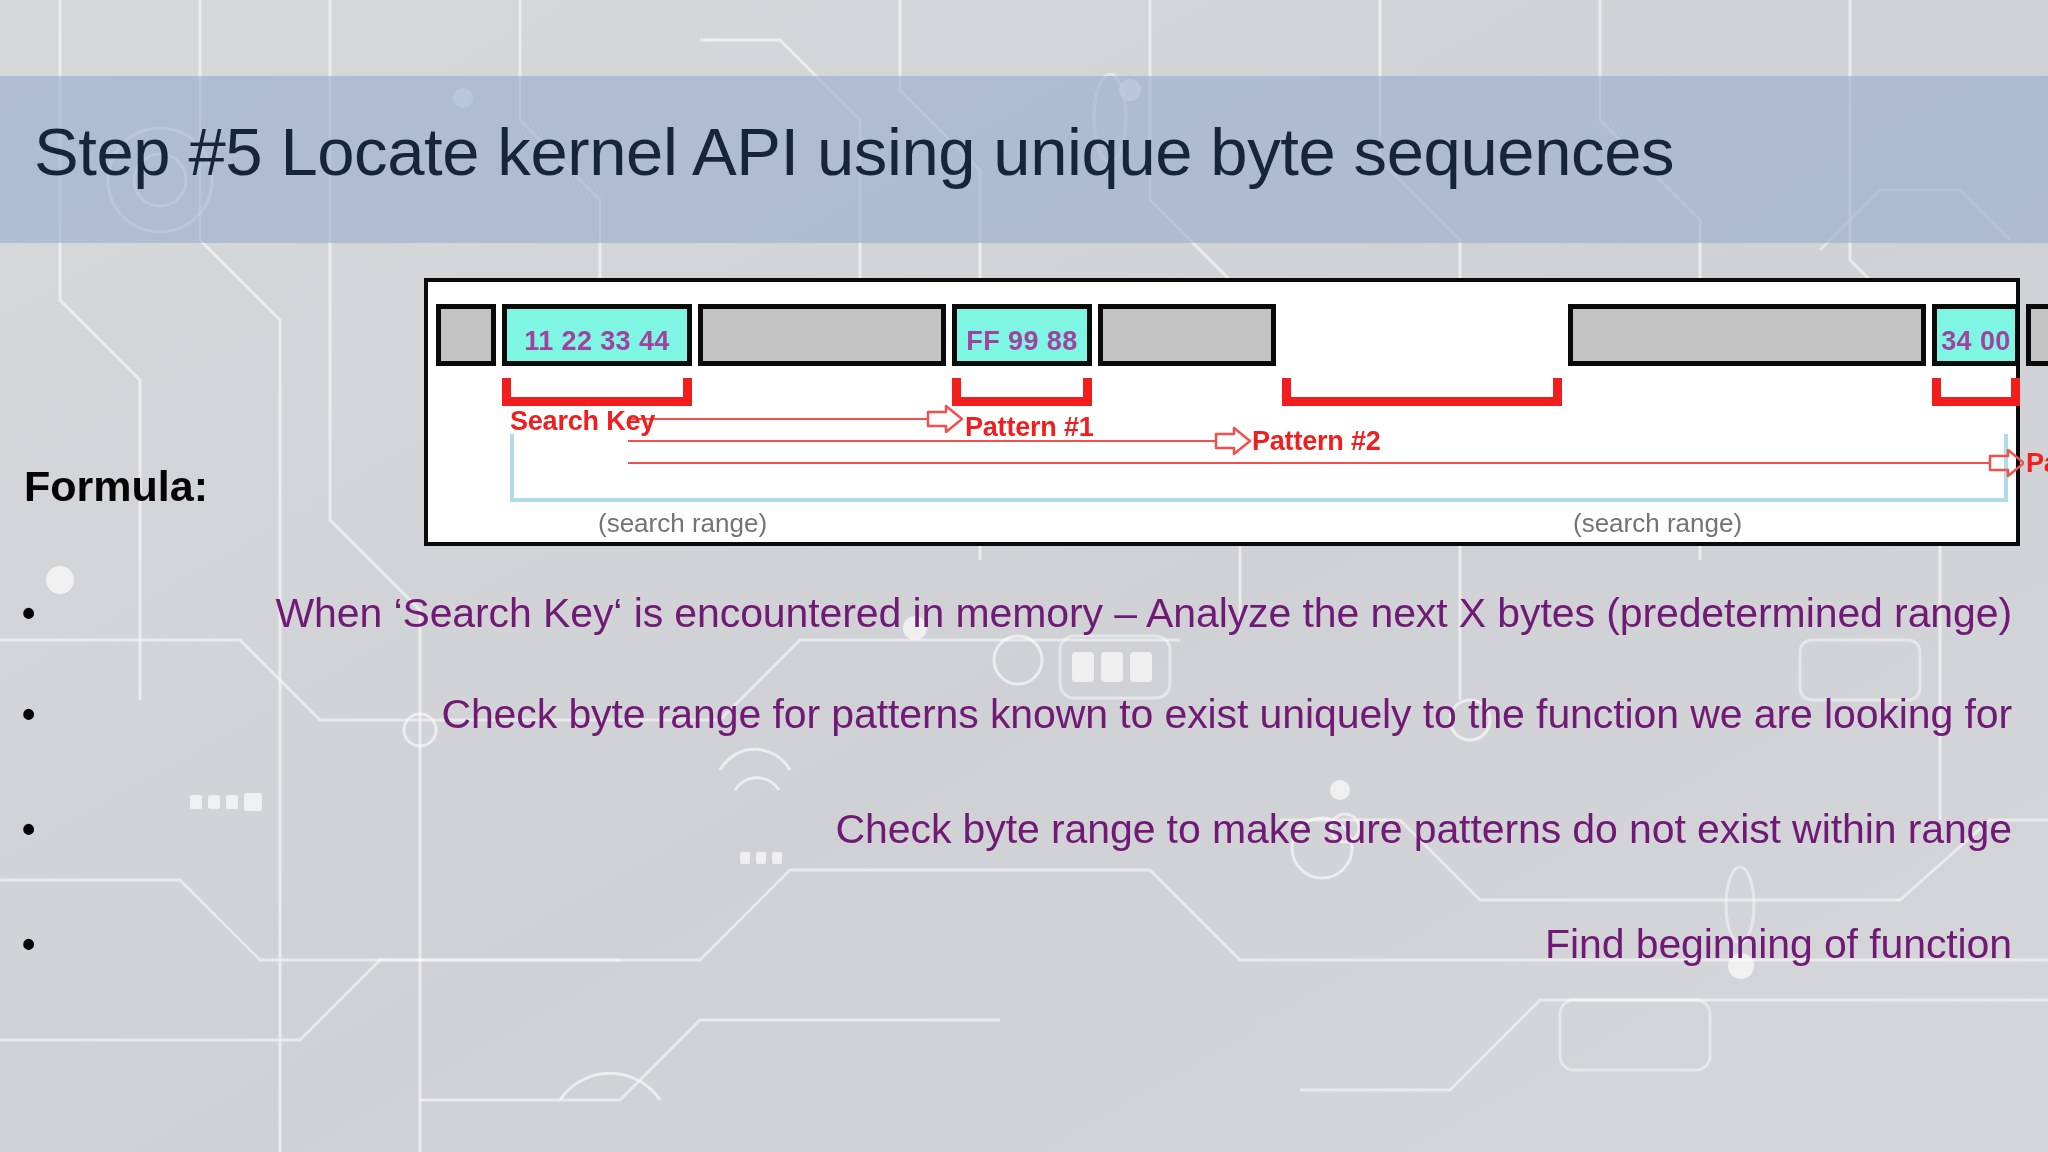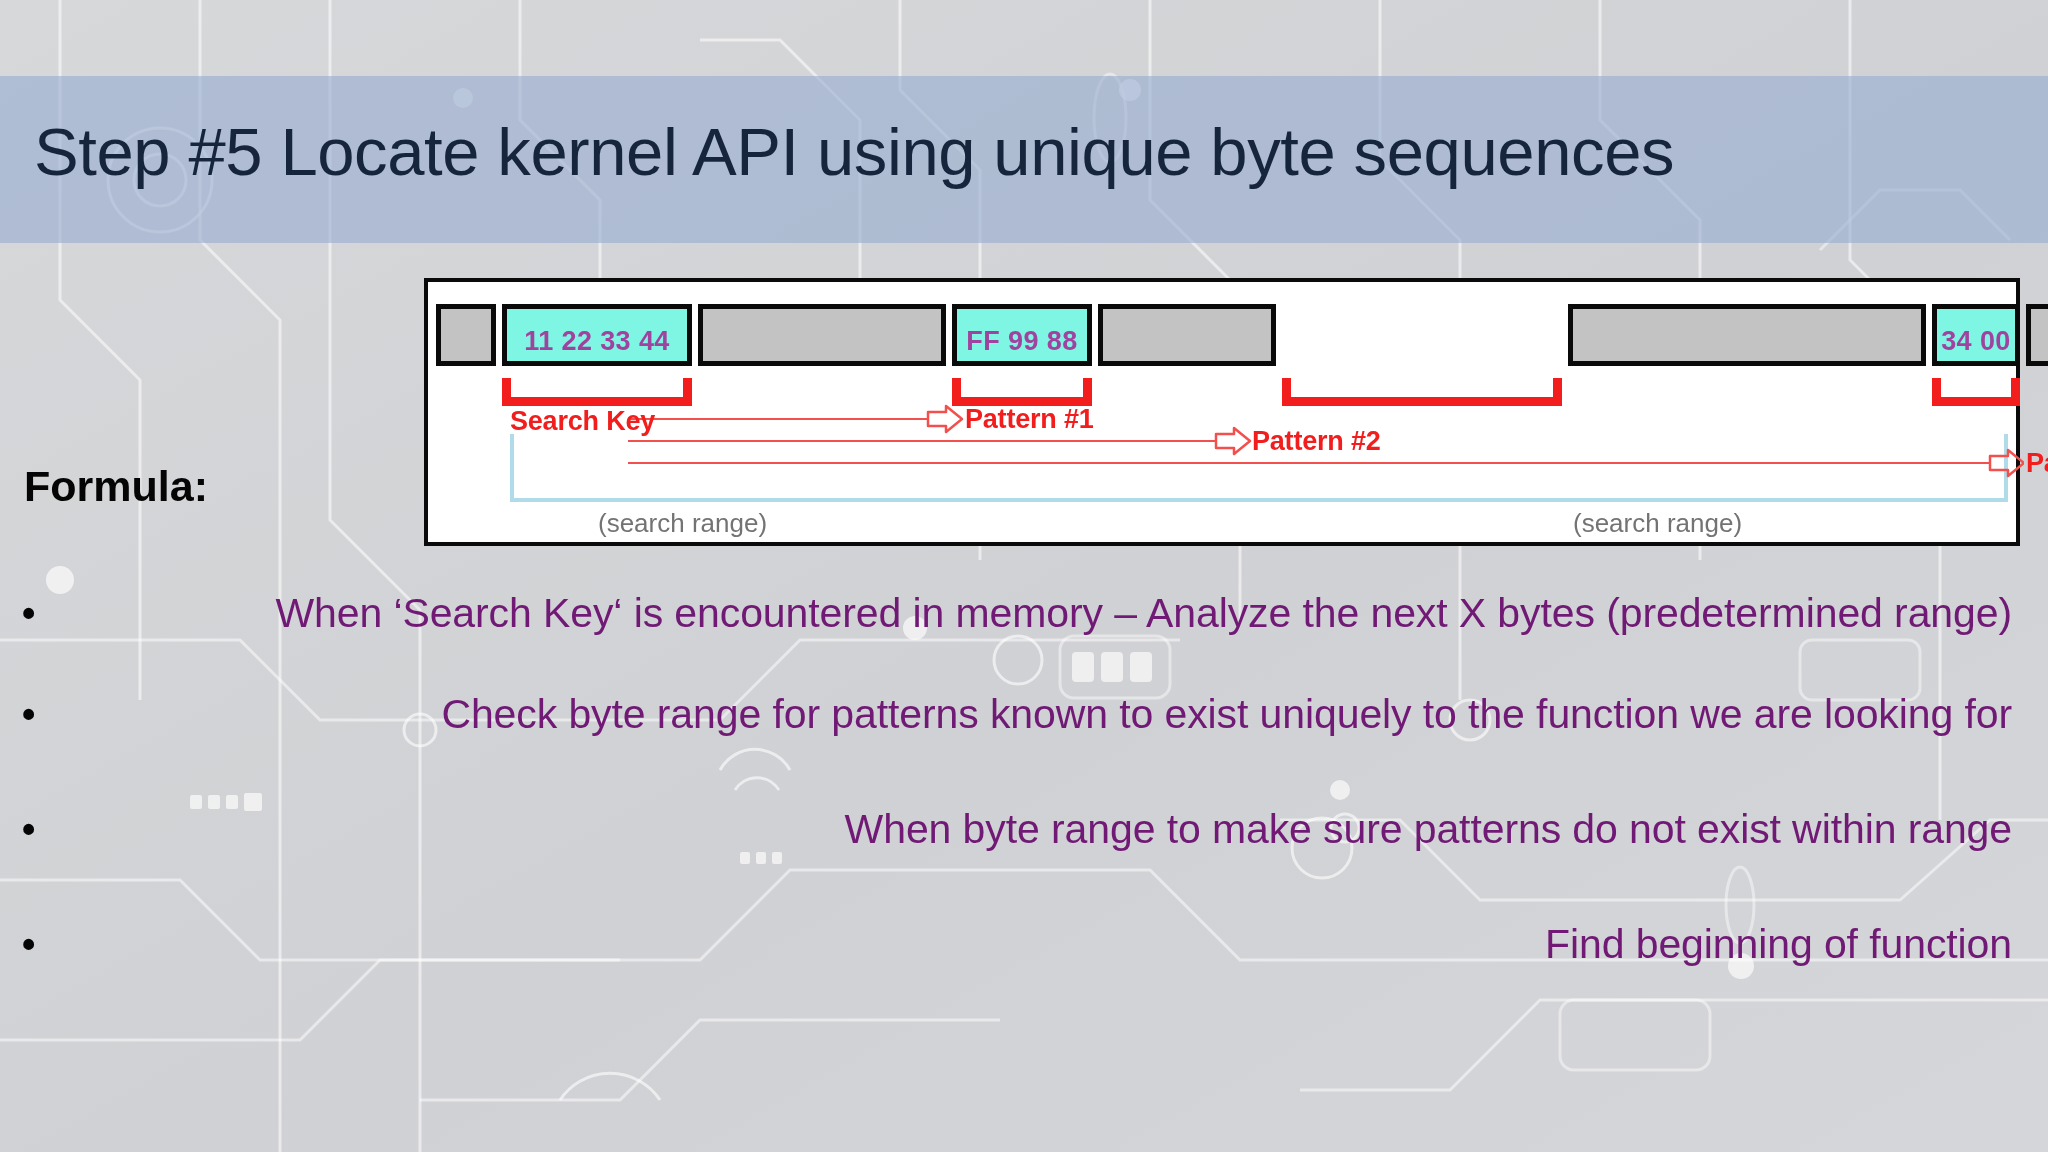--- a/index.html
+++ b/index.html
@@ -181,21 +181,21 @@
   <div class="bullet-row">
     <div class="bullet-dot">•</div>
     <div class="bullet-text">When ‘Search Key‘ is encountered in memory – Analyze the next X bytes (predetermined range)</div>
   </div>
   <div class="bullet-row gap2">
     <div class="bullet-dot">•</div>
     <div class="bullet-text">Check byte range for patterns known to exist uniquely to the function we are looking for</div>
   </div>
   <div class="bullet-row gap2">
     <div class="bullet-dot">•</div>
-    <div class="bullet-text">When byte range to make sure patterns do not exist within range</div>
+    <div class="bullet-text">Check byte range to make sure patterns do not exist within range</div>
   </div>
   <div class="bullet-row">
     <div class="bullet-dot">•</div>
     <div class="bullet-text">Find beginning of function</div>
   </div>
 </div>
 
 <div id="diagram">
   <div id="diagram-inner">
 
@@ -257,17 +257,17 @@
 
     <svg width="1596" height="268" style="position:absolute;left:0;top:0;pointer-events:none;">
       <g fill="none" stroke="#f2504d" stroke-width="2.5" stroke-linejoin="round">
         <polygon points="500,130 518,130 518,124 534,137 518,150 518,144 500,144"></polygon>
         <polygon points="788,152 806,152 806,146 822,159 806,172 806,166 788,166"></polygon>
         <polygon points="1562,174 1580,174 1580,168 1596,181 1580,194 1580,188 1562,188"></polygon>
       </g>
     </svg>
 
     <div class="rlabel" style="left:82px;top:124px;">Search Key</div>
-    <div class="rlabel" style="left:537px;top:122px;">Pattern #1</div>
+    <div class="rlabel" style="left:537px;top:130px;">Pattern #1</div>
     <div class="rlabel" style="left:824px;top:144px;">Pattern #2</div>
     <div class="rlabel" style="left:1598px;top:166px;">Pattern#3</div>
   </div>
 </div>
 
 </body></html>

